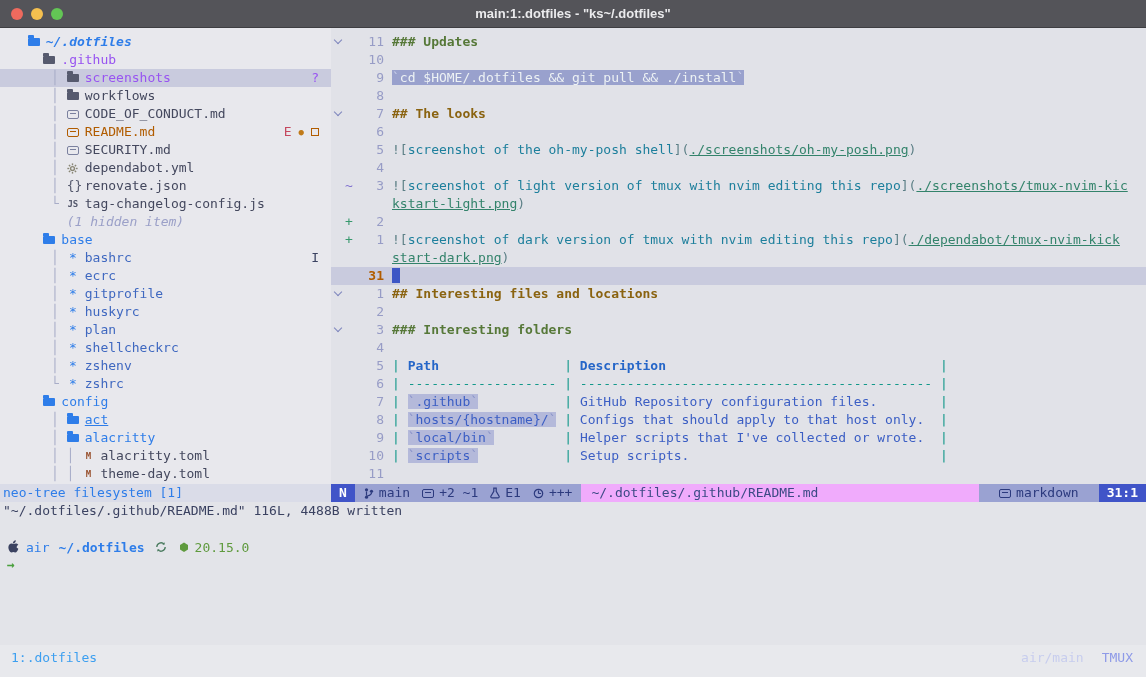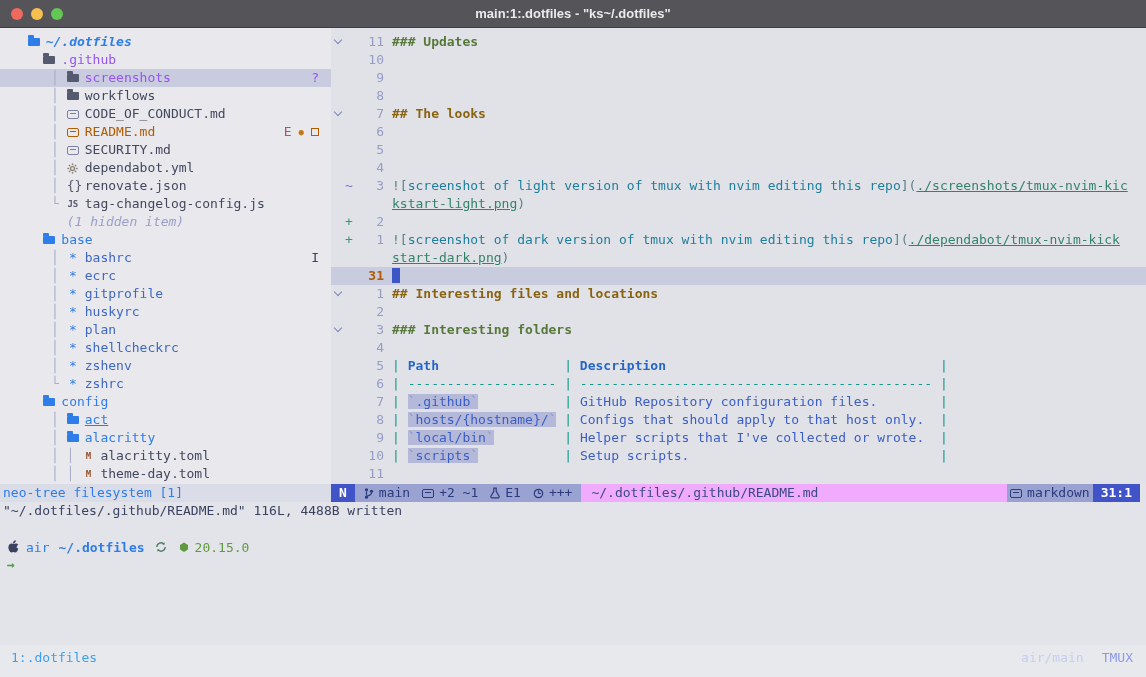--- a/index.html
+++ b/index.html
@@ -62,26 +62,26 @@
   .s-th { color:#2566c8; font-weight:bold; }
   .s-td { color:#3b5ec4;margin-top:15px; }
   .s-txt { color:#3b5ec4; }
   .s-c1 { background:#99a1cd; color:#edf2f4; }
   .s-c1t { background:#99a1cd; color:#c9d0ea; }
   .s-c2 { background:#b4b9da; color:#3b5ec4; }
   .s-c2t { background:#b4b9da; color:#8892c8; }
   .s-cursor { background:#3d56c5; color:#3d56c5; }
 
   
-  .statusline { position:absolute; top:484px; left:0; right:6px; height:18px; display:flex; line-height:18px; }
+  .statusline { position:absolute; top:484px; left:0; right:0; height:18px; display:flex; line-height:18px; }
   .sl-neotree { width:331px; flex:none; background:#dadce8; color:#2e7de9; padding-left:3px; }
   .sl-mode { background:#4054c8; color:#ffffff; font-weight:bold; padding:0 8px; flex:none; }
   .sl-a { background:#9aa2d2; color:#2c3a7e; padding:0 9px; display:flex; align-items:center; flex:none; }
   .sl-b { background:#f0abfc; color:#3c4a85; flex:1; padding:0 10px; }
-  .sl-ft { background:#9aa2d2; color:#2c3a7e; padding:0 3px; display:flex; align-items:center; flex:none; }
+  .sl-ft { background:#9aa2d2; color:#2c3a7e; padding:0 20px; display:flex; align-items:center; flex:none; }
   .sl-pos { background:#4054c8; color:#ffffff; font-weight:bold; padding:0 8px; flex:none; }
   .slgrp { display:inline-flex; align-items:center; margin-right:12px; }
   .slgrp:last-child { margin-right:0; }
   .sl-icon { display:inline-flex; margin-right:5px; align-items:center; }
 
   
   .cmdline { position:absolute; top:502px; left:0; right:0; height:18px; line-height:18px;
              color:#3b4261; padding-left:3px; white-space:pre; }
   .shell { position:absolute; top:538px; left:7px; }
   .prompt-line { display:flex; align-items:center; height:18px; }
@@ -148,25 +148,25 @@
       <div class="srow"><span class="pfx">     └ </span><span class="i-text" style="color:#2e7de9">*</span><span class="slabel" style="color:#3f68c0;">zshrc</span></div>
       <div class="srow"><span class="pfx">    </span><span class="i-folder" style="color:#2e7de9"></span><span class="slabel" style="color:#2e7de9;">config</span></div>
       <div class="srow"><span class="pfx">     │ </span><span class="i-folder" style="color:#2e7de9"></span><span class="slabel" style="color:#2e7de9;text-decoration:underline;">act</span></div>
       <div class="srow"><span class="pfx">     │ </span><span class="i-folder" style="color:#2e7de9"></span><span class="slabel" style="color:#2e7de9;">alacritty</span></div>
       <div class="srow"><span class="pfx">     │ │ </span><span class="i-text i-small" style="color:#9a5432">M</span><span class="slabel" style="color:#44485e;">alacritty.toml</span></div>
       <div class="srow"><span class="pfx">     │ │ </span><span class="i-text i-small" style="color:#9a5432">M</span><span class="slabel" style="color:#44485e;">theme-day.toml</span></div>
     </div>
   <div class="editor">
       <div class="eline"><span class="fold"><span class="chev"></span></span><span class="sgn "></span><span class="num">11</span><span class="ebody"><span class="s-h3">### Updates</span></span></div>
       <div class="eline"><span class="fold"></span><span class="sgn "></span><span class="num">10</span><span class="ebody"></span></div>
-      <div class="eline"><span class="fold"></span><span class="sgn "></span><span class="num">9</span></div>
+      <div class="eline"><span class="fold"></span><span class="sgn "></span><span class="num">9</span><span class="ebody"><span class="s-c1t">`</span><span class="s-c1">cd $HOME/.dotfiles &amp;&amp; git pull &amp;&amp; ./install</span><span class="s-c1t">`</span></span></div>
       <div class="eline"><span class="fold"></span><span class="sgn "></span><span class="num">8</span><span class="ebody"></span></div>
       <div class="eline"><span class="fold"><span class="chev"></span></span><span class="sgn "></span><span class="num">7</span><span class="ebody"><span class="s-h2">## The looks</span></span></div>
       <div class="eline"><span class="fold"></span><span class="sgn "></span><span class="num">6</span><span class="ebody"></span></div>
-      <div class="eline"><span class="fold"></span><span class="sgn "></span><span class="num">5</span></div>
+      <div class="eline"><span class="fold"></span><span class="sgn "></span><span class="num">5</span><span class="ebody"><span class="s-pq">![</span><span class="s-lbl">screenshot of the oh-my-posh shell</span><span class="s-pq">](</span><span class="s-url">./screenshots/oh-my-posh.png</span><span class="s-pq">)</span></span></div>
       <div class="eline"><span class="fold"></span><span class="sgn "></span><span class="num">4</span><span class="ebody"></span></div>
       <div class="eline"><span class="fold"></span><span class="sgn sg-chg">~</span><span class="num">3</span><span class="ebody"><span class="s-pq">![</span><span class="s-lbl">screenshot of light version of tmux with nvim editing this repo</span><span class="s-pq">](</span><span class="s-url">./screenshots/tmux-nvim-kic</span></span></div>
       <div class="eline"><span class="fold"></span><span class="sgn "></span><span class="num"></span><span class="ebody"><span class="s-url">kstart-light.png</span><span class="s-pq">)</span></span></div>
       <div class="eline"><span class="fold"></span><span class="sgn sg-add">+</span><span class="num">2</span><span class="ebody"></span></div>
       <div class="eline"><span class="fold"></span><span class="sgn sg-add">+</span><span class="num">1</span><span class="ebody"><span class="s-pq">![</span><span class="s-lbl">screenshot of dark version of tmux with nvim editing this repo</span><span class="s-pq">](</span><span class="s-url">./dependabot/tmux-nvim-kick</span></span></div>
       <div class="eline"><span class="fold"></span><span class="sgn "></span><span class="num"></span><span class="ebody"><span class="s-url">start-dark.png</span><span class="s-pq">)</span></span></div>
       <div class="eline cursorline"><span class="fold"></span><span class="sgn "></span><span class="num num-cur">31</span><span class="ebody"><span class="s-cursor"> </span></span></div>
       <div class="eline"><span class="fold"><span class="chev"></span></span><span class="sgn "></span><span class="num">1</span><span class="ebody"><span class="s-h2">## Interesting files and locations</span></span></div>
       <div class="eline"><span class="fold"></span><span class="sgn "></span><span class="num">2</span><span class="ebody"></span></div>
       <div class="eline"><span class="fold"><span class="chev"></span></span><span class="sgn "></span><span class="num">3</span><span class="ebody"><span class="s-h3">### Interesting folders</span></span></div>

